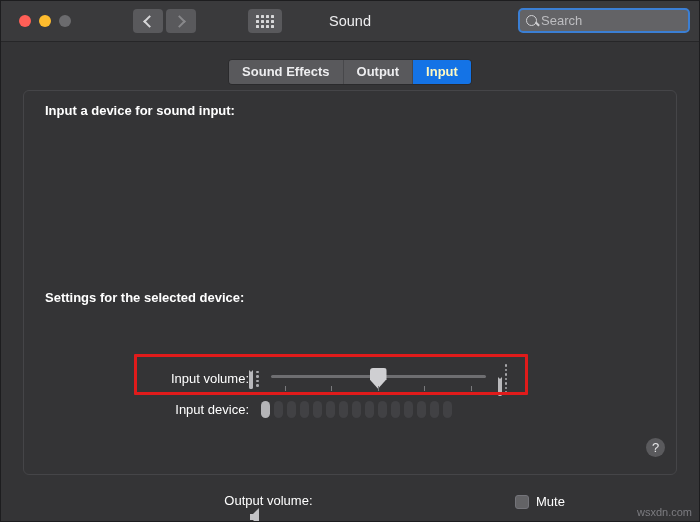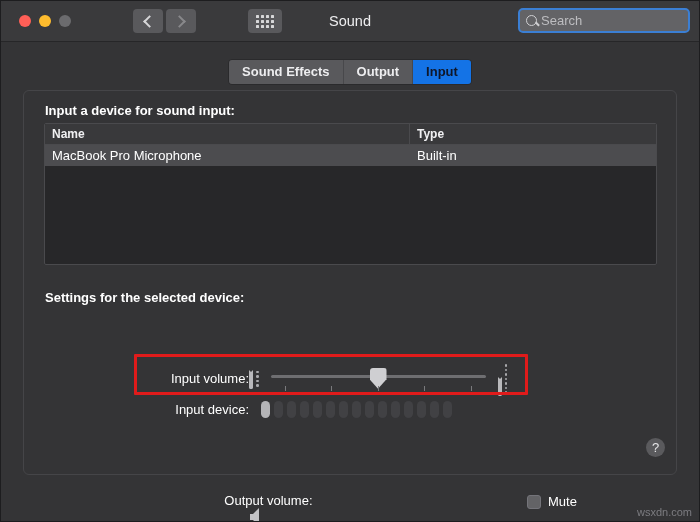--- a/index.html
+++ b/index.html
@@ -137,21 +137,21 @@
   }
   .tab {
     padding: 4px 13px 5px;
     background: #59595c;
     color: #ededef;
     font-size: 13px;
     border-right: 1px solid #48484b;
     line-height: 15px;
   }
   .tab:last-child { border-right: none; }
-  .tab.active { background: #1473e6; color: #0f172a; }
+  .tab.active { background: #1473e6; color: #fef9c3; }
 
   
   .panel {
     position: absolute;
     left: 22px; right: 22px;
     top: 48px;
     height: 385px;
     border: 1px solid #454548;
     border-radius: 6px;
     pointer-events: none;
@@ -352,21 +352,21 @@
   .cb {
     width: 14px; height: 14px;
     border-radius: 3px;
     flex: none;
     display: inline-block;
     vertical-align: middle;
   }
   .cb.off { background: #636366; border: 1px solid #74747a; }
   .cb-label { font-size: 13px; color: #ffffff; margin-left: 7px; }
 
-  .mutewrap { position: absolute; left: 526px; top: 452px; display: flex; align-items: center; }
+  .mutewrap { position: absolute; left: 514px; top: 452px; display: flex; align-items: center; }
 
   .watermark {
     position: absolute;
     right: 7px; bottom: 3px;
     font-size: 11px;
     color: #7c7c80;
   }
 </style>
 </head>
 <body>
@@ -421,30 +421,20 @@
         <div class="tab">Sound Effects</div>
         <div class="tab">Output</div>
         <div class="tab active">Input</div>
       </div>
     </div>
 
     <div class="panel"></div>
 
     <div class="section-label lbl-select">Input a device for sound input:</div>
 
-    <div class="table">
-      <div class="thead">
-        <div class="th name">Name</div>
-        <div class="th type">Type</div>
-      </div>
-      <div class="trow">
-        <div class="td name">MacBook Pro Microphone</div>
-        <div class="td type">Built-in</div>
-      </div>
-    </div>
 
     <div class="section-label lbl-settings">Settings for the selected device:</div>
 
     <div class="row rowInputVolume">
       <div class="row-label">Input volume:</div>
 
       <div class="mic mic-sm">
         <span class="micglyph">
           <span class="micbody"></span>
           <span class="micarc"></span>

